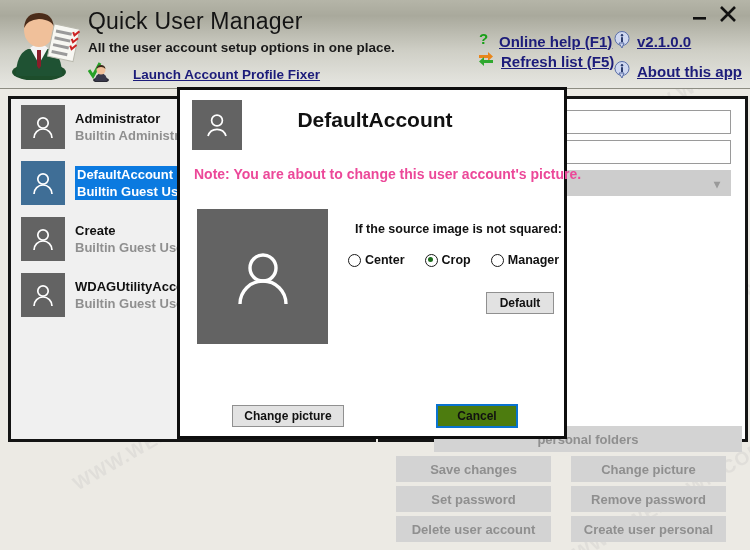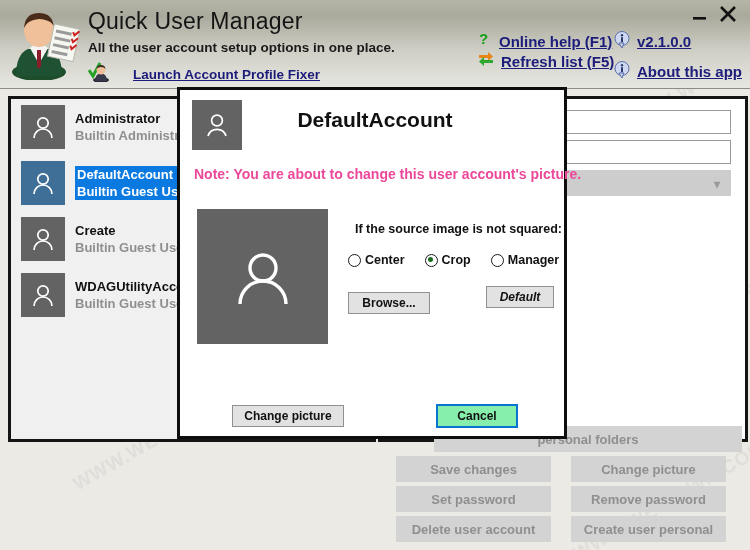--- a/index.html
+++ b/index.html
@@ -243,26 +243,26 @@
     height: 22px;
     background: #e2e2e2;
     border: 1px solid #909090;
     font-size: 12px; font-weight: bold; color: #111;
     display: flex; align-items: center; justify-content: center;
     box-sizing: border-box;
     cursor: pointer;
     white-space: nowrap;
   }
   #btn-browse { left: 168px; top: 202px; width: 82px; }
-  #btn-default { left: 306px; top: 196px; width: 68px; font-style: italic; }
+  #btn-default { left: 306px; top: 202px; width: 68px; }
   #btn-changepic { left: 52px; top: 315px; width: 112px; }
   #btn-cancel {
     left: 256px; top: 314px; width: 82px; height: 24px;
     border: 2px solid #0a73d0;
-    background: #86efac;
+    background: #4d7c0f;
   }
 </style>
 </head>
 <body>
 
 <div id="app">
 
   <div class="wm" style="left:30px; top:210px;">WWW.WEIDOWN.COM</div>
   <div class="wm" style="left:60px; top:420px;">WWW.WEIDOWN.COM</div>
   <div class="wm" style="left:230px; top:120px;">WWW.WEIDOWN.COM</div>
@@ -476,19 +476,18 @@
       <div class="radio-item on">
         <span class="radio-dot"></span>
         <span class="radio-lbl">Crop</span>
       </div>
       <div class="radio-item">
         <span class="radio-dot"></span>
         <span class="radio-lbl">Manager</span>
       </div>
     </div>
 
-    <div class="dbtn" id="btn-browse">Browse...</div>
     <div class="dbtn" id="btn-default">Default</div>
     <div class="dbtn" id="btn-changepic">Change picture</div>
     <div class="dbtn" id="btn-cancel">Cancel</div>
   </div>
 
 </div>
 
 </body></html>

